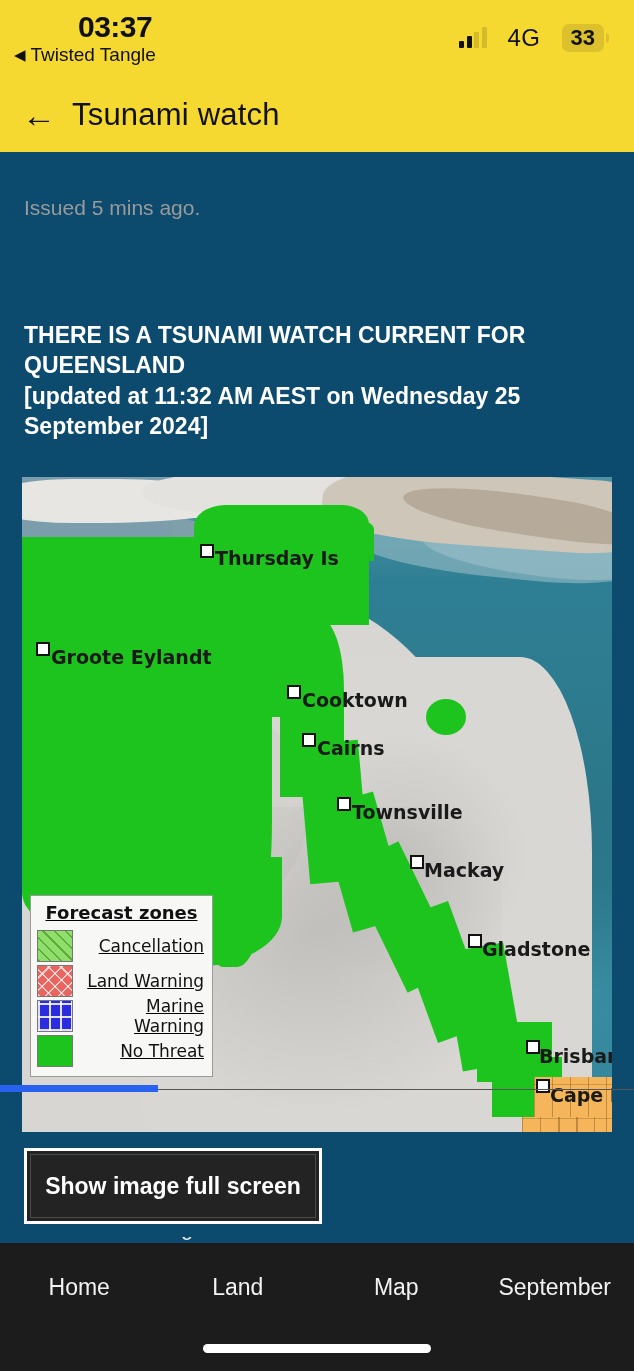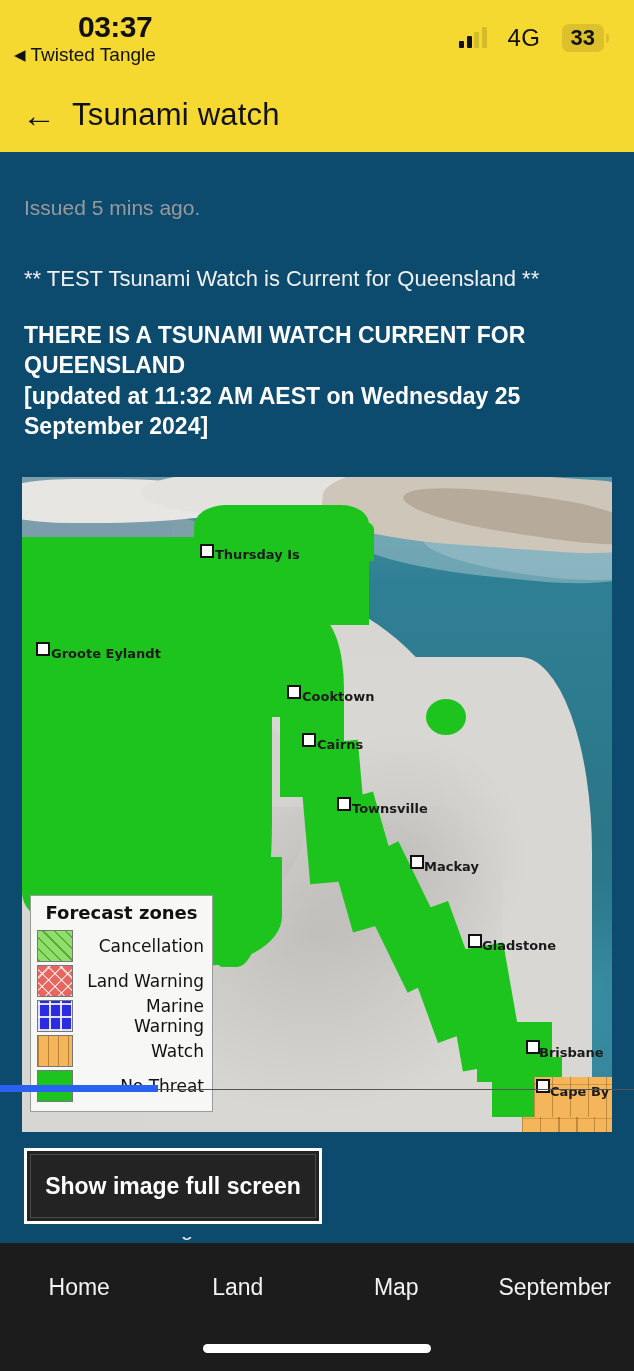--- a/index.html
+++ b/index.html
@@ -199,30 +199,30 @@
   }
   .oz1{ left:512px; top:600px; width:78px; height:110px; }
   .oz2{ left:500px; top:640px; width:82px; height:70px; }
 
   
   .pin{
     position:absolute; width:14px; height:14px;
     background:#fff; border:2.5px solid #111;
   }
   .plabel{
-    position:absolute; font-size:13px; color:#1a1a1a;
+    position:absolute; font-size:19px; color:#1a1a1a;
     font-weight:600; white-space:nowrap;
     font-family:"DejaVu Sans", sans-serif;
   }
 
   
   .legend{
     position:absolute; left:8px; top:418px;
     width:183px; background:#f7f7f5;
-    border:1.5px solid #9a9a9a; padding:6px 6px 8px 6px;
+    border:1.5px solid #9a9a9a; padding:6px 6px 8px 6px;text-decoration:underline;
   }
   .legend-title{
     text-align:center; font-size:18px; color:#111;
     font-weight:bold; margin-bottom:5px;
     font-family:"DejaVu Sans", sans-serif;
   }
   .lrow{ display:flex; align-items:center; height:35px; }
   .swatch{ width:36px; height:32px; border:1px solid #777; flex:none; }
   .lname{
     flex:1; text-align:right; font-size:17px; color:#111;
@@ -311,21 +311,20 @@
 </div>
 
 <div class="navbar">
   <span class="nav-arrow">←</span>
   <span class="nav-title">Tsunami watch</span>
 </div>
 
 <div class="content">
 
   <div class="issued">Issued 5 mins ago.</div>
-  <div class="test-line">** TEST Tsunami Watch is Current for Queensland **</div>
   <div class="headline">
     <div>THERE IS A TSUNAMI WATCH CURRENT FOR QUEENSLAND</div>
     <div>[updated at 11:32 AM AEST on Wednesday 25 September 2024]</div>
   </div>
 
   <div class="mapwrap">
     <div class="sea-base"></div>
     <div class="sea-shallow"></div>
     <div class="sea-shallow2"></div>
     <div class="strait"></div>
@@ -395,24 +394,20 @@
           </div>
           <div class="lrow">
             <span class="swatch sw-land"></span>
             <span class="lname">Land Warning</span>
           </div>
           <div class="lrow">
             <span class="swatch sw-marine"></span>
             <span class="lname">Marine Warning</span>
           </div>
           <div class="lrow">
-            <span class="swatch sw-watch"></span>
-            <span class="lname">Watch</span>
-          </div>
-          <div class="lrow">
             <span class="swatch sw-nothreat"></span>
             <span class="lname">No Threat</span>
           </div>
         </div>
     </div>
   </div>
 
   <div class="fsbtn">
     <div class="fsbtn-inner"></div>
     <span>Show image full screen</span>

